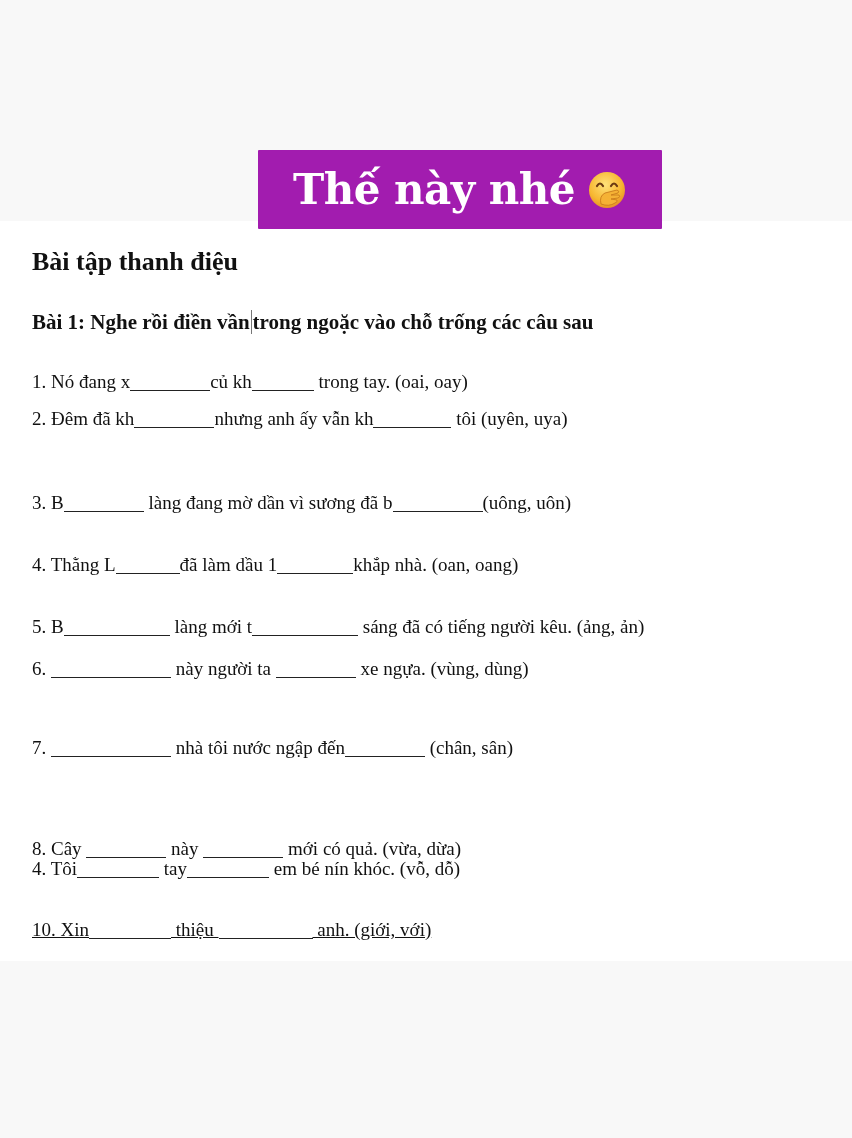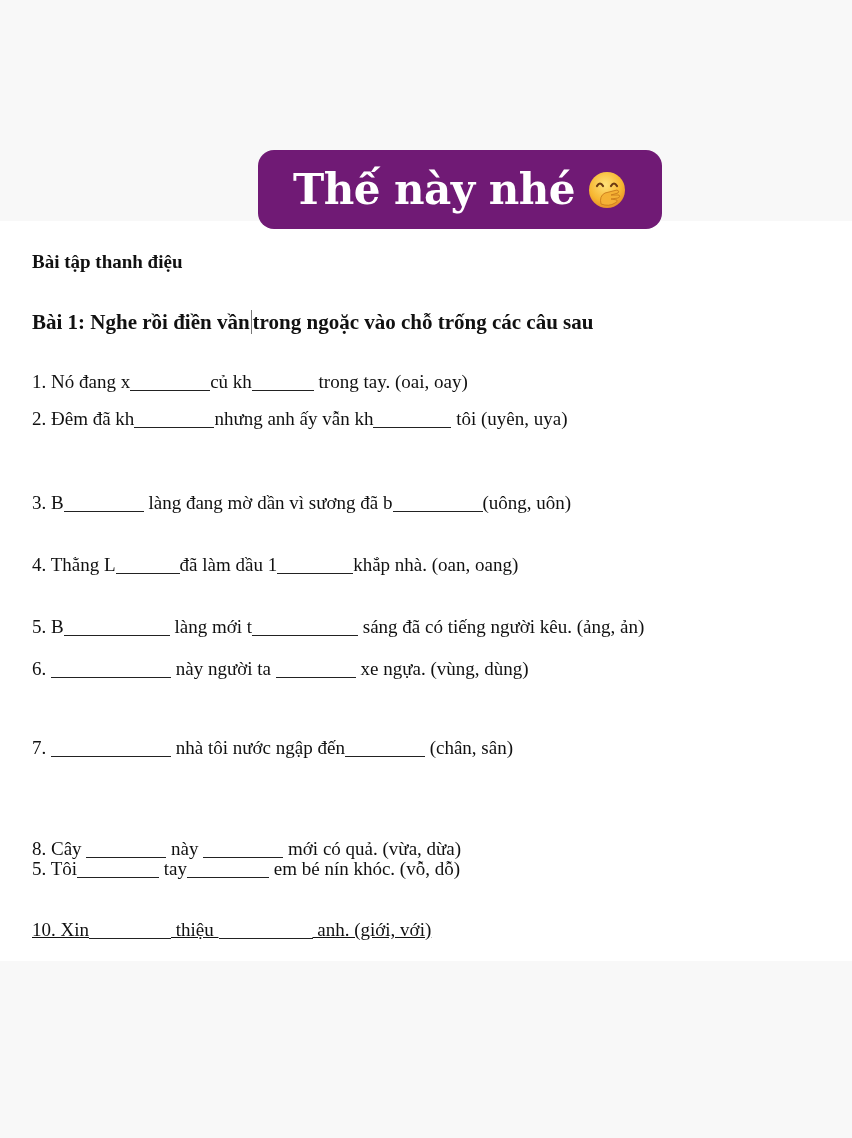--- a/index.html
+++ b/index.html
@@ -8,21 +8,21 @@
     background: #f8f8f8;
     font-family: "Liberation Serif", "DejaVu Serif", serif;
     color: #111;
   }
   .doc {
     position: absolute; left: 0; top: 221px; width: 852px; height: 740px;
     background: #ffffff;
   }
   .title-box {
     position: absolute; left: 258px; top: 150px; width: 404px; height: 79px;
-    background: #701a75; border-radius: 16px; z-index: 2;
+    background: #a21caf; border-radius: 1px; z-index: 2;
     display: flex; align-items: center; justify-content: center;
     box-sizing: border-box;
   }
   .title-text {
     color: #fff; font-family: "DejaVu Serif", serif; font-weight: bold;
     font-size: 42px; letter-spacing: -0.5px; line-height: 1;
   }
   .emoji {
     display: inline-block; width: 40px; height: 40px; margin-left: 12px;
     position: relative; vertical-align: middle;
@@ -52,32 +52,32 @@
         </radialGradient>
       </defs>
       <circle cx="20" cy="20" r="18" fill="url(#fg)"></circle>
       <path d="M10 16 Q13 11 16 16" stroke="#6b3a12" stroke-width="2.2" fill="none" stroke-linecap="round"></path>
       <path d="M24 16 Q27 11 30 16" stroke="#6b3a12" stroke-width="2.2" fill="none" stroke-linecap="round"></path>
       <path d="M14 34 Q12 26 18 23 L30 20 Q33 21 31 23 L24 25 L32 25 Q34 27 31 28 L24 29 L30 30 Q31 32 28 33 Q22 37 14 34 Z" fill="#f5b235" stroke="#c97c1c" stroke-width="0.9"></path>
     </svg>
   </span>
 </div>
 
-<div class="line bold" style="top:249px; font-size:19px;">
+<div class="line bold" style="top:249px; font-size:26px;">
   <span>Bài tập thanh điệu</span>
 </div>
 
 <div class="line bold" style="top:309px; font-size:21px;">
   <span>Bài 1: Nghe rồi điền vần</span><span class="caret"></span><span>trong ngoặc vào chỗ trống các câu sau</span>
 </div>
 
 <div id="items">
     <div class="line" style="top: 369px;"><span style="white-space: pre;">1. Nó đang x</span><span class="blank" style="width: 80px;"></span><span style="white-space: pre;">củ kh</span><span class="blank" style="width: 62px;"></span><span style="white-space: pre;"> trong tay. (oai, oay)</span></div>
     <div class="line" style="top: 406px;"><span style="white-space: pre;">2. Đêm đã kh</span><span class="blank" style="width: 80px;"></span><span style="white-space: pre;">nhưng anh ấy vẫn kh</span><span class="blank" style="width: 78px;"></span><span style="white-space: pre;"> tôi (uyên, uya)</span></div>
     <div class="line" style="top: 490px;"><span style="white-space: pre;">3. B</span><span class="blank" style="width: 80px;"></span><span style="white-space: pre;"> làng đang mờ dần vì sương đã b</span><span class="blank" style="width: 90px;"></span><span style="white-space: pre; font-family: Liberation Serif, serif;">(uông, uôn)</span></div>
     <div class="line" style="top: 552px;"><span style="white-space: pre;">4. Thằng L</span><span class="blank" style="width: 64px;"></span><span style="white-space: pre;">đã làm dầu 1</span><span class="blank" style="width: 76px;"></span><span style="white-space: pre;">khắp nhà. (oan, oang)</span></div>
     <div class="line" style="top: 614px;"><span style="white-space: pre;">5. B</span><span class="blank" style="width: 106px;"></span><span style="white-space: pre;"> làng mới t</span><span class="blank" style="width: 106px;"></span><span style="white-space: pre;"> sáng đã có tiếng người kêu. (ảng, ản)</span></div>
     <div class="line" style="top: 656px;"><span style="white-space: pre;">6. </span><span class="blank" style="width: 120px;"></span><span style="white-space: pre;"> này người ta </span><span class="blank" style="width: 80px;"></span><span style="white-space: pre;"> xe ngựa. (vùng, dùng)</span></div>
     <div class="line" style="top: 735px;"><span style="white-space: pre;">7. </span><span class="blank" style="width: 120px;"></span><span style="white-space: pre;"> nhà tôi nước ngập đến</span><span class="blank" style="width: 80px;"></span><span style="white-space: pre;"> (chân, sân)</span></div>
     <div class="line" style="top: 836px;"><span style="white-space: pre;">8. Cây </span><span class="blank" style="width: 80px;"></span><span style="white-space: pre;"> này </span><span class="blank" style="width: 80px;"></span><span style="white-space: pre;"> mới có quả. (vừa, dừa)</span></div>
-    <div class="line" style="top: 856px;"><span style="white-space: pre;">5. Tôi</span><span class="blank" style="width: 82px;"></span><span style="white-space: pre;"> tay</span><span class="blank" style="width: 82px;"></span><span style="white-space: pre;"> em bé nín khóc. (vỗ, dỗ)</span></div>
+    <div class="line" style="top: 856px;"><span style="white-space: pre;">4. Tôi</span><span class="blank" style="width: 82px;"></span><span style="white-space: pre;"> tay</span><span class="blank" style="width: 82px;"></span><span style="white-space: pre;"> em bé nín khóc. (vỗ, dỗ)</span></div>
     <div class="line" style="top: 917px; text-decoration: underline;"><span style="white-space: pre;">10. Xin</span><span class="blank" style="width: 82px;"></span><span style="white-space: pre;"> thiệu </span><span class="blank" style="width: 94px;"></span><span style="white-space: pre;"> anh. (giới, với)</span></div>
   </div>
 
 </body></html>

